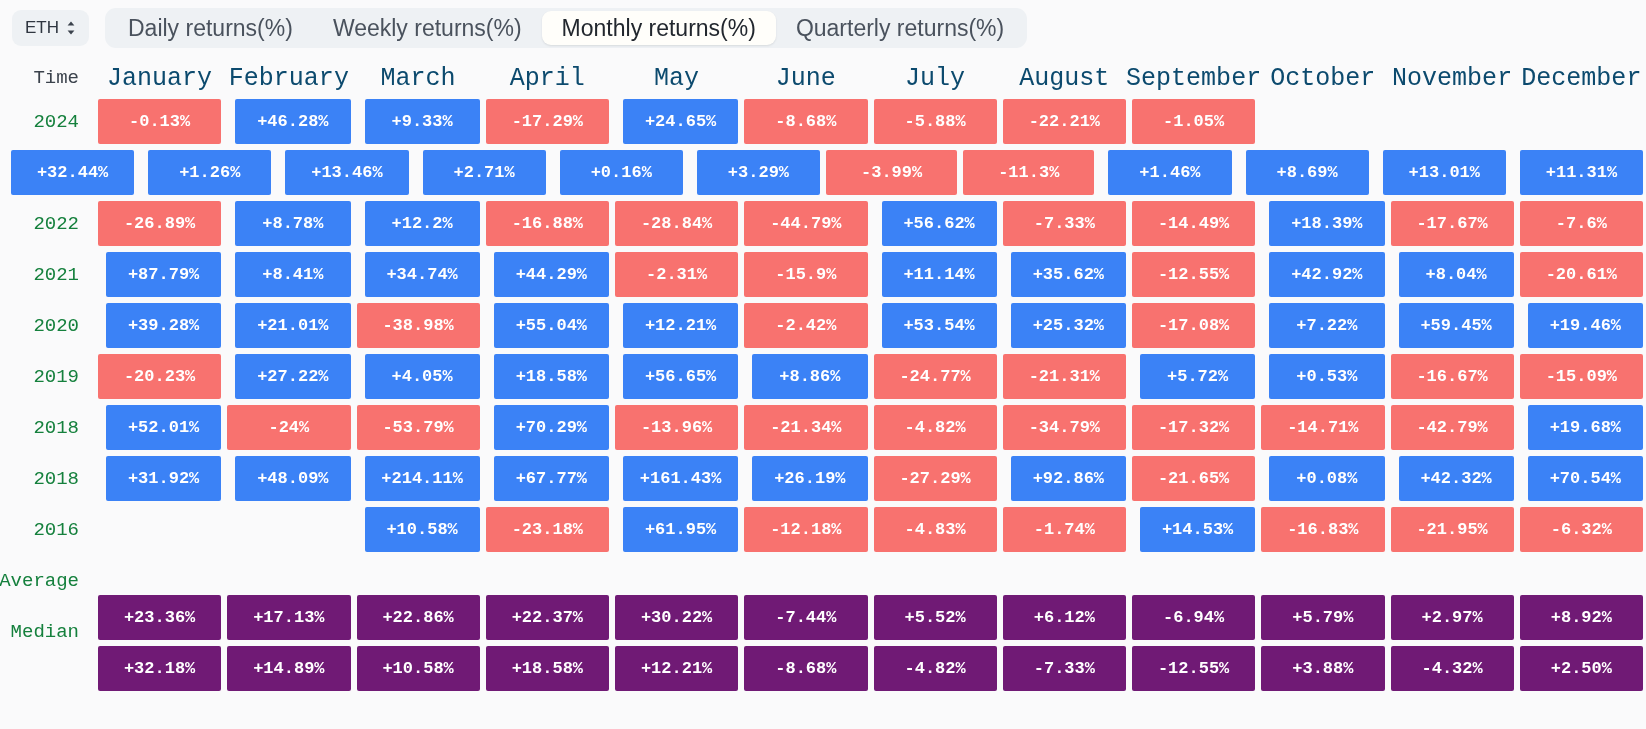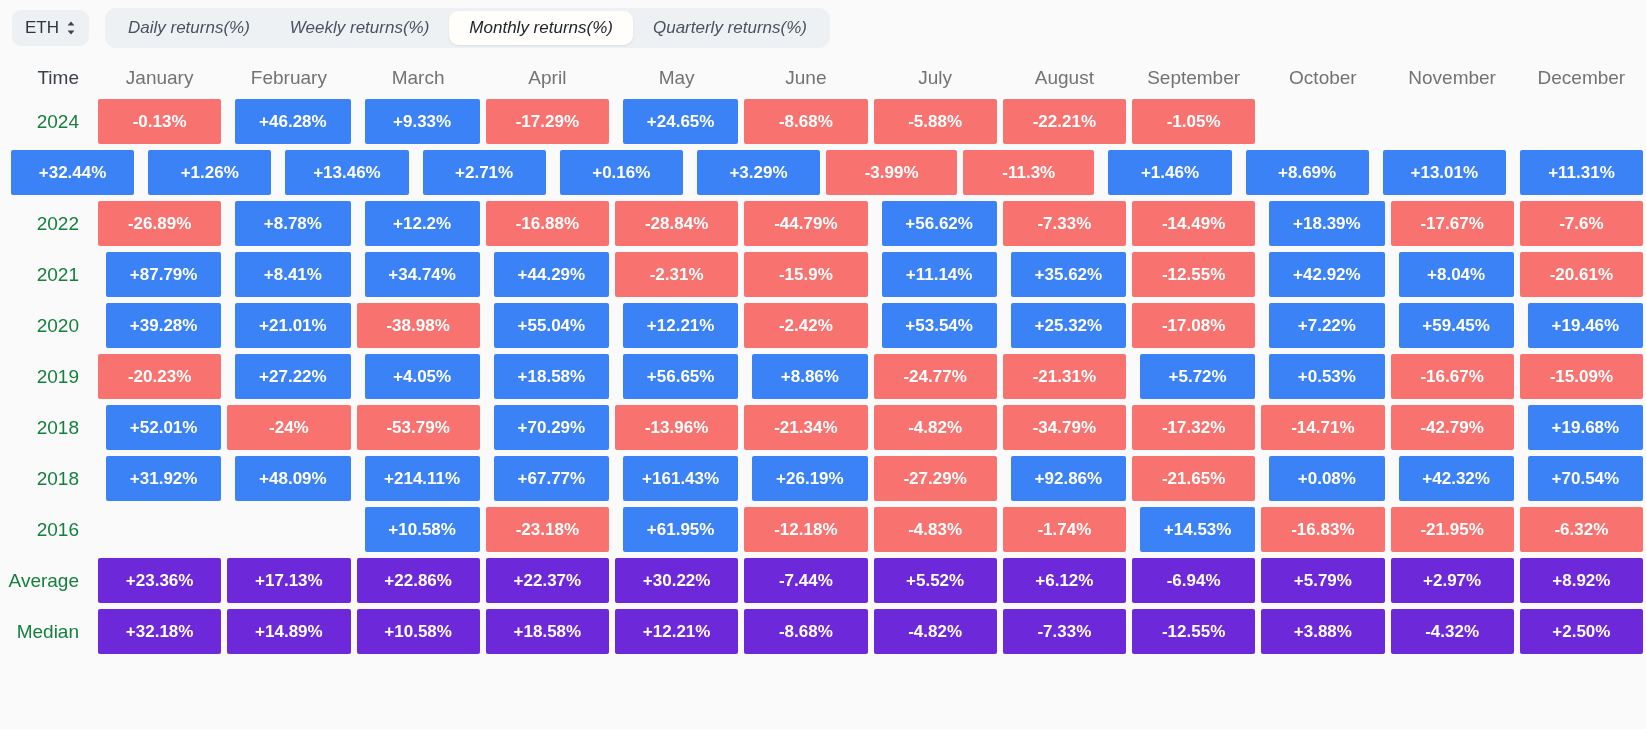--- a/index.html
+++ b/index.html
@@ -65,37 +65,37 @@
     padding: 3px;
     box-sizing: border-box;
   }
   .tab {
     display: flex;
     align-items: center;
     justify-content: center;
     height: 34px;
     padding: 0 20px;
     border-radius: 9px;
-    font-size: 17px;
+    font-size: 23px;
     color: #4a525d;
     cursor: pointer;
     white-space: nowrap;
     user-select: none;
-    font-style: italic;
   }
   .tab.active {
     background: #fffefa;
     color: #22272e;
     box-shadow: 0 1px 2px rgba(20,28,40,0.10);
   }
 
   
   .grid {
     margin-top: 14px;
     padding: 0 8px 0 0;
+    font-family: Liberation Mono, monospace;
   }
 
   .row {
     display: flex;
     align-items: stretch;
     width: 1646px;
     box-sizing: border-box;
   }
 
   .hdr-row {
@@ -120,40 +120,40 @@
   .cellwrap {
     flex: 1 1 0;
     padding: 3px 3px;
     box-sizing: border-box;
     min-width: 0;
   }
   .hdr-row .cellwrap {
     display: flex;
     align-items: center;
     justify-content: center;
-    font-size: 19px;
-    color: #737373;
+    font-size: 25px;
+    color: #0c4a6e;
     padding: 0 3px;
   }
 
   .cell {
     height: 45px;
     border-radius: 2px;
     display: flex;
     align-items: center;
     justify-content: center;
     font-size: 17px;
     font-weight: bold;
     color: #ffffff;
     box-sizing: border-box;
     white-space: nowrap;
   }
   .cell.pos { background: #3b82f6; margin-left: 8px; }
   .cell.neg { background: #F8726F; }
-  .cell.neu { background: #6d28d9; }
+  .cell.neu { background: #701a75; margin-top: 37px; }
   .cell.empty { background: transparent; }
 
   .data-row { height: 51px; }
 </style>
 </head>
 <body>
 
 <div class="page">
 
   <div class="topbar">

